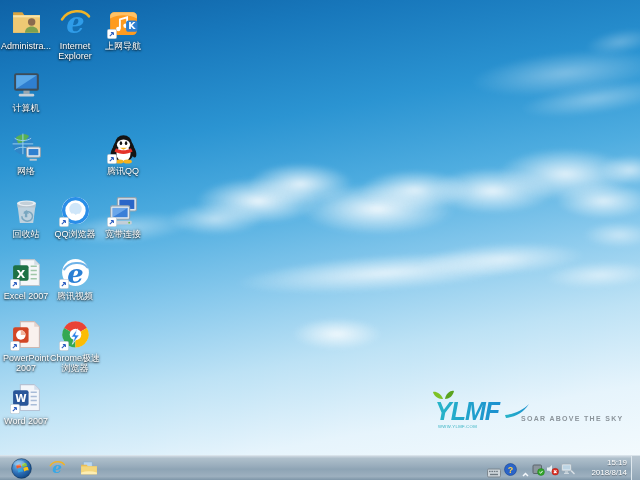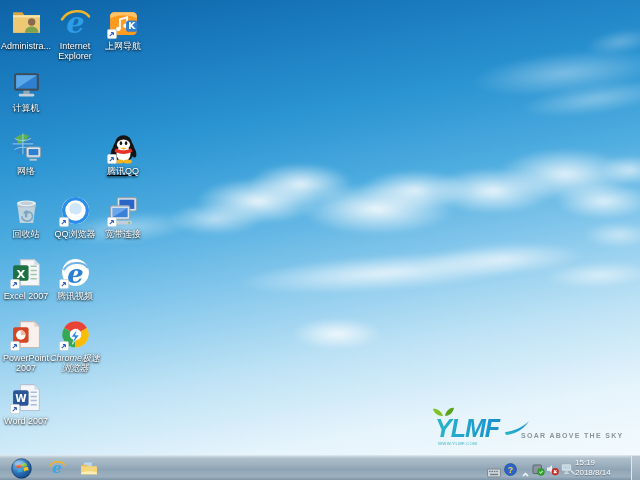--- a/index.html
+++ b/index.html
@@ -4,21 +4,21 @@
 <style>
   * { margin:0; padding:0; box-sizing:border-box; }
   html,body { width:640px; height:480px; overflow:hidden; }
   body { font-family:"Liberation Sans","DejaVu Sans",sans-serif; }
   #desktop { position:relative; width:640px; height:480px; overflow:hidden;
     background:linear-gradient(170deg,#0e62a6 0%,#1878bc 12%,#2b94d2 28%,#4fade0 42%,#86c8ec 56%,#bde2f5 70%,#e6f4fc 84%,#f7fcfe 100%); }
   .cloud { position:absolute; border-radius:50%; pointer-events:none;
     background:radial-gradient(closest-side, rgba(255,255,255,.95), rgba(255,255,255,0));
     filter:blur(2px); }
   
-  #watermark { position:absolute; left:433px; top:407px; width:205px; height:42px; }
+  #watermark { position:absolute; left:433px; top:390px; width:205px; height:42px; }
   #wm-tagline { position:absolute; left:88px; top:25px; font-size:7px; font-weight:bold;
     color:#8b949b; letter-spacing:1.3px; white-space:nowrap; }
   #wm-url { position:absolute; left:5px; top:34px; font-size:5px; color:#35b2c2;
     letter-spacing:.4px; transform:scale(.85); transform-origin:left top; white-space:nowrap; }
   
   #icon-grid { position:absolute; left:0; top:0; width:200px; height:450px; }
   .icon-tile { position:absolute; width:58px; text-align:center; cursor:default; }
   .icon-art { position:relative; width:33px; height:33px; margin:0 auto; }
   .icon-art svg { width:100%; height:100%; display:block; }
   .sc-overlay { position:absolute; left:0px; bottom:0px; width:10px; height:10px; }
@@ -30,21 +30,21 @@
     background:linear-gradient(#cdd8e1 0%, #aebfcb 10%, #97abbb 45%, #8ea4b5 55%, #9db0bf 85%, #7e95a8 100%);
     border-top:1px solid #d9e3ea; }
   .tb-btn { position:absolute; top:0; height:24px; display:flex; align-items:center;
     justify-content:center; }
   #start-button { left:6px; width:30px; }
   #start-button svg { width:21px; height:21px; }
   #ie-task-button { left:44px; width:26px; }
   #explorer-task-button { left:76px; width:26px; }
   .tb-btn svg.app { width:18px; height:18px; }
   .tray-ic { position:absolute; display:block; }
-  #tray-clock { position:absolute; right:13px; top:2px; width:52px; text-align:left;
+  #tray-clock { position:absolute; right:13px; top:2px; width:52px; text-align:right;
     color:#fff; font-size:8px; line-height:10px; text-shadow:0 1px 1px rgba(0,0,0,.4); cursor:default; }
   #show-desktop { position:absolute; right:0; top:0; width:9px; height:25px;
     background:linear-gradient(#b9c7d2, #8fa4b5); border-left:1px solid #dfe8ee; }
 </style>
 </head>
 <body>
 
 <div id="desktop">
 
   <div id="cloud-layer">
@@ -148,21 +148,21 @@
             <circle cx="12.5" cy="12.5" r="10" fill="#2f86c8"></circle>
             <path d="M5.5 6.5c4-4 10-4.5 13-1.5l-4.5 5.5-6 1.5z" fill="#57b054"></path>
             <path d="M2.5 12.5h20M12.5 2.5v20M4.5 7c4 3 12 3 16 0M4.5 18c4-3 12-3 16 0" stroke="#9ed3f0" stroke-width="0.9" fill="none"></path>
             <rect x="16" y="15.5" width="13.5" height="10" rx="1.5" fill="#dfe7ee" stroke="#8fa0ad"></rect>
             <rect x="18" y="17.5" width="9.5" height="6" fill="#2f7fd0"></rect>
             <rect x="19" y="27" width="7" height="1.8" fill="#b9c6d0"></rect>
           </svg>
         </div>
         <div class="icon-label">网络</div>
       </div>
-      <div class="icon-tile" style="left: 94px; top: 131px; text-decoration: underline;">
+      <div class="icon-tile" style="left: 94px; top: 131px;">
         <div class="icon-art">
           <svg viewBox="0 0 32 32">
             <ellipse cx="6.6" cy="20" rx="2.6" ry="6" fill="#141414" transform="rotate(18 6.6 20)"></ellipse>
             <ellipse cx="25.4" cy="20" rx="2.6" ry="6" fill="#141414" transform="rotate(-18 25.4 20)"></ellipse>
             <ellipse cx="16" cy="18.5" rx="10.5" ry="11.5" fill="#141414"></ellipse>
             <ellipse cx="16" cy="11.5" rx="8" ry="7.5" fill="#141414"></ellipse>
             <ellipse cx="16" cy="13.2" rx="6.4" ry="5" fill="#fff"></ellipse>
             <ellipse cx="16" cy="22" rx="6.8" ry="7.5" fill="#fff"></ellipse>
             <ellipse cx="13.5" cy="11.8" rx="1.2" ry="1.8" fill="#141414"></ellipse>
             <ellipse cx="18.5" cy="11.8" rx="1.2" ry="1.8" fill="#141414"></ellipse>
@@ -276,21 +276,21 @@
           <div class="sc-overlay">
             <svg viewBox="0 0 10 10">
               <rect x="0.3" y="0.3" width="9.4" height="9.4" rx="1.6" fill="#fff" stroke="#9fb0bd" stroke-width="0.5"></rect>
               <path d="M2.8 7.2L6.4 3.6M6.4 3.6H3.9M6.4 3.6v2.5" stroke="#2f5fc0" stroke-width="1.1" fill="none"></path>
             </svg>
           </div>
         </div>
         <div class="icon-label">PowerPoint
 2007</div>
       </div>
-      <div class="icon-tile" style="left: 46px; top: 318px; font-style: italic;">
+      <div class="icon-tile" style="left: 46px; top: 318px;">
         <div class="icon-art">
           <svg viewBox="0 0 32 32">
             <circle cx="16" cy="16" r="12.5" fill="#fff"></circle>
             <path d="M16 16 L4.9 9.8 A12.5 12.5 0 0 1 27.1 9.8 Z" fill="#e94335"></path>
             <path d="M16 16 L4.9 9.8 A12.5 12.5 0 0 0 16 28.5 Z" fill="#34a853"></path>
             <path d="M16 16 L16 28.5 A12.5 12.5 0 0 0 27.1 9.8 Z" fill="#fbbc05"></path>
             <circle cx="16" cy="16" r="5.6" fill="#fff"></circle>
             <path d="M17.8 10.5l-6 8h3.4l-2.2 7 6.6-9h-3.6z" fill="#2a7fe8" stroke="#fff" stroke-width="0.7"></path>
           </svg>
           <div class="sc-overlay">

